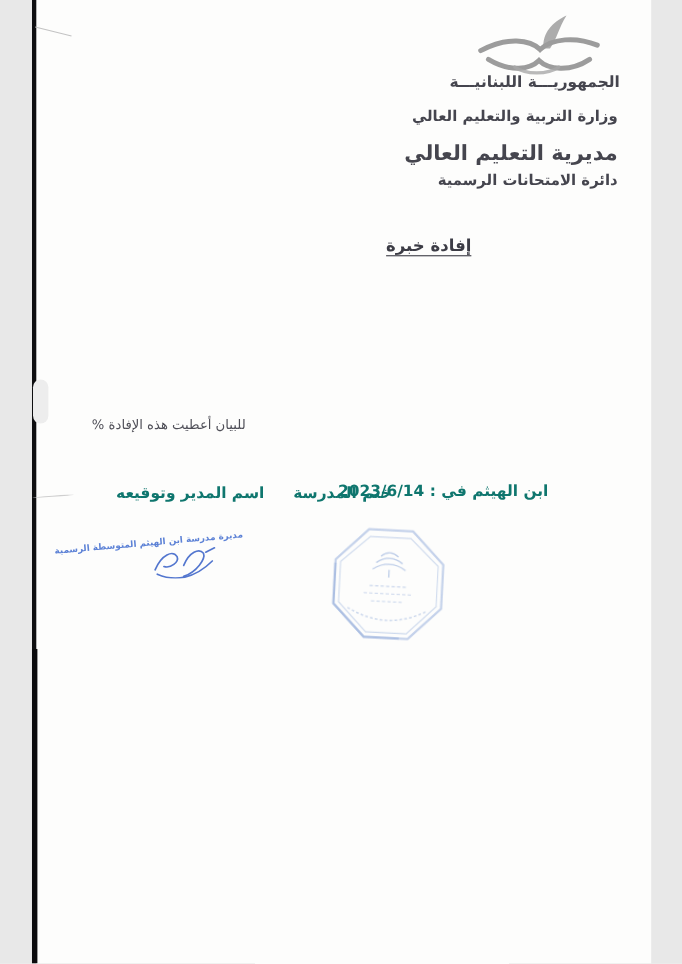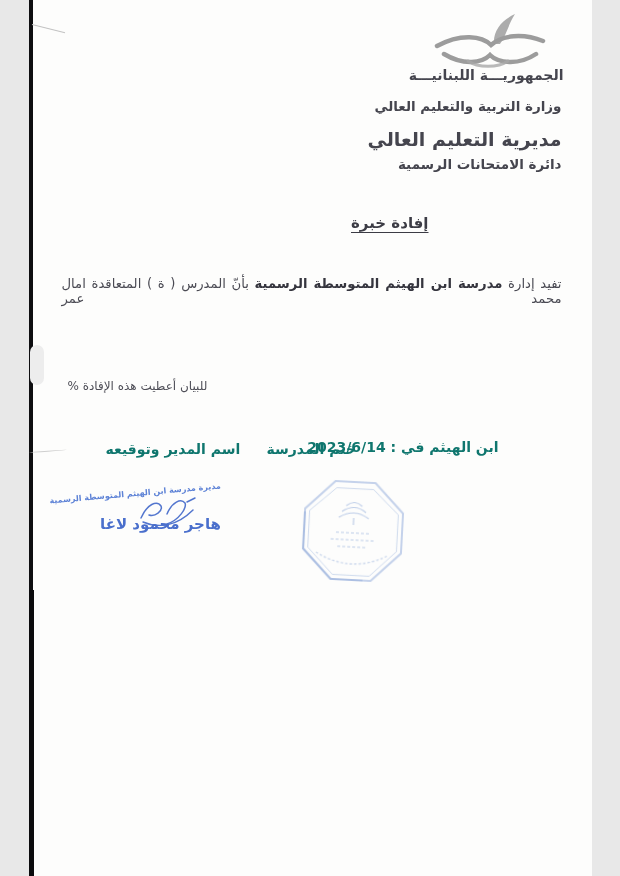--- a/index.html
+++ b/index.html
@@ -42,21 +42,21 @@
   .body-line{
     position:absolute;left:33px;right:30px;height:22px;
     direction:rtl;font-size:13.2px;color:#4a4a53;white-space:nowrap;
   }
   .jst{text-align:justify;text-align-last:justify;white-space:normal;}
   .bl-1{top:276px;}
   .bl-2{top:304px;}
   .bl-3{top:331px;text-align:right;}
   .bold-school{font-weight:700;color:#35353e;}
   .issuance{
-    position:absolute;left:39px;top:379px;direction:rtl;
+    position:absolute;left:55px;top:379px;direction:rtl;
     font-size:12px;color:#4e4e57;white-space:nowrap;
   }
 
   
   .foot{position:absolute;direction:rtl;font-size:14px;color:#0f766e;white-space:nowrap;font-weight:bold;}
   .foot-date{top:439px;right:93px;text-align:right;}
   .foot-stamp{top:441px;left:238px;}
   .foot-director{top:441px;left:77px;}
 
   
@@ -99,23 +99,20 @@
     <path d="M40,48 C50,55 70,55 80,48" fill="none" stroke="#a8a8a8" stroke-width="3" stroke-linecap="round" opacity="0.8"></path>
   </svg>
 
   <div class="hdr hdr-1">الجمهوريـــة اللبنانيـــة</div>
   <div class="hdr hdr-2">وزارة التربية والتعليم العالي</div>
   <div class="hdr hdr-3">مديرية التعليم العالي</div>
   <div class="hdr hdr-4">دائرة الامتحانات الرسمية</div>
 
   <div class="doc-title">إفادة خبرة</div>
 
-  <div class="body-line bl-1 jst">
-    <span>تفيد إدارة </span><span class="bold-school">مدرسة ابن الهيثم المتوسطة  الرسمية</span><span> بأنّ المدرس ( ة )  المتعاقدة امال محمد عمر</span>
-  </div>
   <div class="issuance">للبيان أعطيت هذه الإفادة %</div>
 
   <div class="foot foot-date">ابن الهيثم في : 2023/6/14</div>
   <div class="foot foot-stamp">ختم المدرسة</div>
   <div class="foot foot-director">اسم المدير وتوقيعه</div>
 
   <svg class="stamp" viewBox="0 0 116 112">
     <g stroke="#8aa6d8" fill="none">
       <polygon points="107,35 107,75 78,104 38,104 9,75 9,35 38,6 78,6" stroke-width="2" opacity="0.55"></polygon>
       <polygon points="102.4,36.6 102.4,73.4 76.4,99.4 39.6,99.4 13.6,73.4 13.6,36.6 39.6,12.6 76.4,12.6" stroke-width="1" opacity="0.45"></polygon>
@@ -139,15 +136,14 @@
 
   <div class="sig-role">مديرة مدرسة ابن الهيثم المتوسطة الرسمية</div>
   <svg class="sig-scrawl" viewBox="0 0 62 30">
     <g fill="none" stroke="#4a6fcc" stroke-width="1.5" stroke-linecap="round" opacity="0.95">
       <path d="M4,22 C10,8 20,4 24,10 C26,15 18,21 12,19"></path>
       <path d="M30,18 C35,6 44,2 48,7 C50,12 42,24 30,28"></path>
       <path d="M6,26 C22,33 40,30 56,14"></path>
       <path d="M50,6 L58,2"></path>
     </g>
   </svg>
-  <div class="sig-name">هاجر محمود لاغا</div>
 
 </div>
 
 </body></html>

